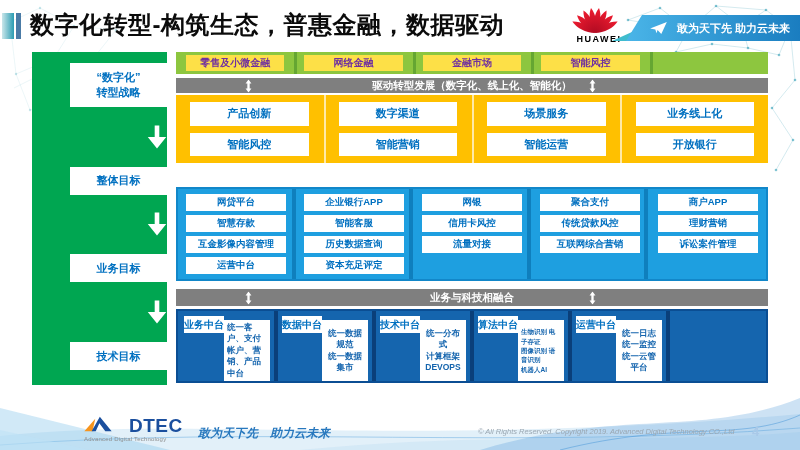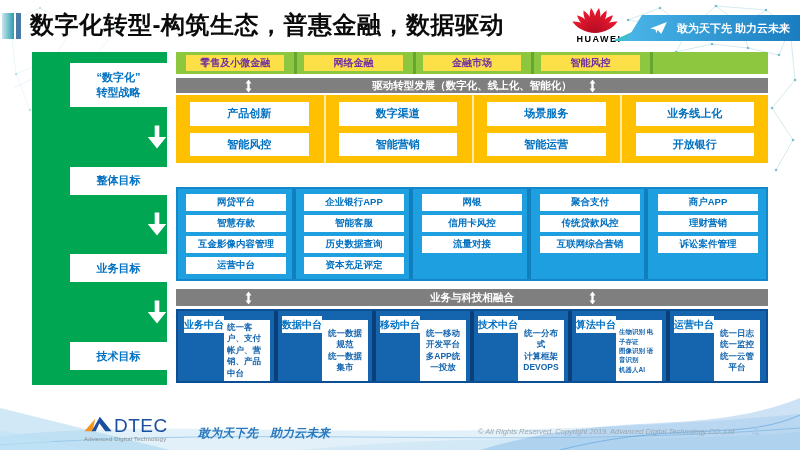--- a/index.html
+++ b/index.html
@@ -80,21 +80,21 @@
   .mp-desc { background:#fff; flex:1; margin-top:4px; display:flex; align-items:center;
     justify-content:center; text-align:center; font-size:8.5px; font-weight:bold; color:#1565AE;
     white-space:pre-line; line-height:1.35; padding:2px 3px; }
   .mp-desc.left { justify-content:flex-start; text-align:left; align-items:center; }
   .mp-desc.tiny { font-size:6.5px; justify-content:flex-start; text-align:left; line-height:1.45; }
   .sec-blue2 .vdiv { background:#0A3F7A; }
 
   
   .adtec { position:absolute; left:84px; top:415px; }
   .adtec-row { display:flex; align-items:flex-end; }
-  .adtec-name { font-size:19px; font-weight:normal; color:#1B4F9E; letter-spacing:0.5px; line-height:1; margin-left:2px; }
+  .adtec-name { font-size:19px; font-weight:bold; color:#1B4F9E; letter-spacing:0.5px; line-height:1; margin-left:17px; }
   .adtec-sub { font-size:6px; color:#8f8f8f; margin-top:1px; letter-spacing:0.2px; }
   .slogan { position:absolute; left:198px; top:425px; font-size:12px; font-weight:bold;
     font-style:italic; color:#2878BE; white-space:pre; }
   .copyright { position:absolute; left:478px; top:427px; font-size:7.5px; font-style:italic; color:#9AA7B2; }
   .pagenum { position:absolute; left:752px; top:424px; font-size:13px; font-weight:bold; color:#A9C9E8; }
 </style>
 </head>
 <body>
 
 <div class="slide">
@@ -284,25 +284,20 @@
       <div class="mp-col">
         <div class="mp-head">业务中台</div>
         <div class="mp-desc left">统一客户、支付帐户、营销、产品中台</div>
       </div>
       <div class="mp-col">
         <div class="mp-head">数据中台</div>
         <div class="mp-desc">统一数据规范
 统一数据集市</div>
       </div>
       <div class="mp-col">
-        <div class="mp-head">移动中台</div>
-        <div class="mp-desc">统一移动开发平台
-多APP统一投放</div>
-      </div>
-      <div class="mp-col">
         <div class="mp-head">技术中台</div>
         <div class="mp-desc">统一分布式
 计算框架DEVOPS</div>
       </div>
       <div class="mp-col">
         <div class="mp-head">算法中台</div>
         <div class="mp-desc tiny">生物识别 电子存证
 图像识别 语音识别
 机器人AI</div>
       </div>

